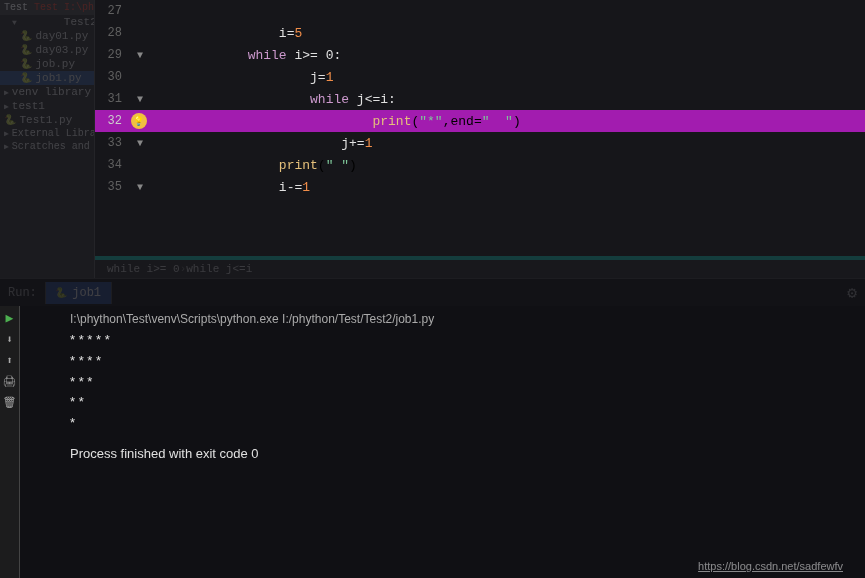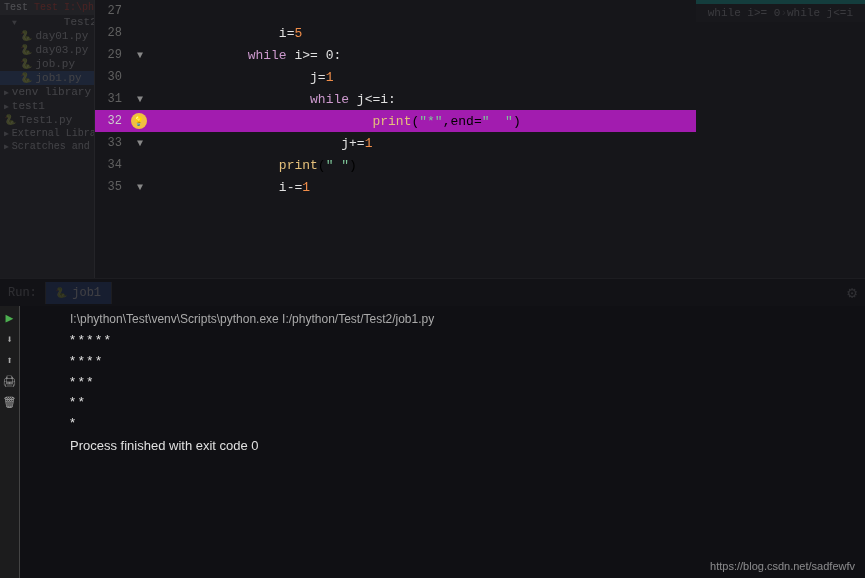--- a/index.html
+++ b/index.html
@@ -78,21 +78,21 @@
     .indent-1 { padding-left: 12px; gap: 44px; }
     .indent-2 { padding-left: 20px; }
 
     .folder-open::before { content: '▼ '; font-size: 8px; color: #aaa; }
     .folder-closed::before { content: '▶ '; font-size: 8px; color: #aaa; }
 
     
     .code-editor {
       flex: 1;
       display: flex;
-      flex-direction: row;
+      flex-direction: column;
       background: rgba(30, 30, 30, 0.9);
     }
 
     .code-lines {
       flex: 1;
       overflow: hidden;
     }
 
     .code-line {
       display: flex;
@@ -247,31 +247,32 @@
       margin-bottom: 4px;
       font-size: 12px;
     }
 
     .output-line {
       line-height: 1.6;
       color: #e0e0e0;
     }
 
     .process-done {
-      margin-top: 4px;
+      margin-top: 12px;
       color: #e0e0e0;
     }
 
     .watermark {
       position: absolute;
       bottom: 6px;
-      right: 10px;
+      right: 22px;
       font-size: 11px;
       color: rgba(255, 255, 255, 0.5);
       font-family: Arial, sans-serif;
+      text-decoration: underline;
     }
 
     .top-bg {
       position: absolute;
       top: 0; left: 0; right: 0;
       height: 278px;
       background: rgba(20, 20, 25, 0.75);
     }
 
     .bottom-bg {

